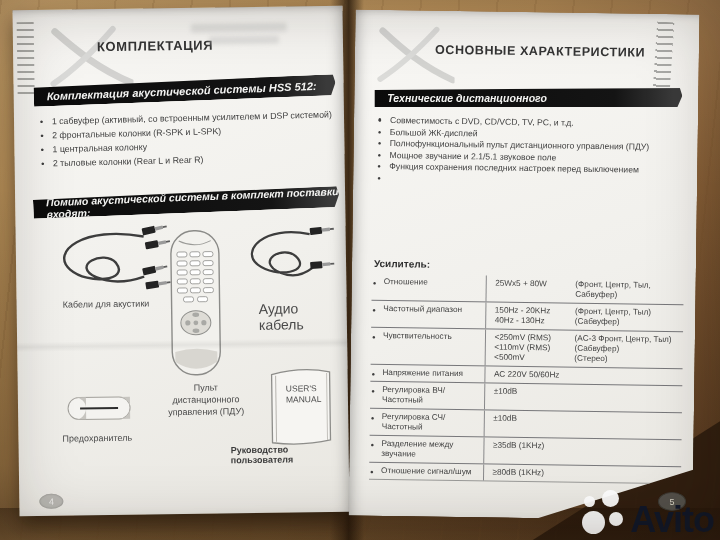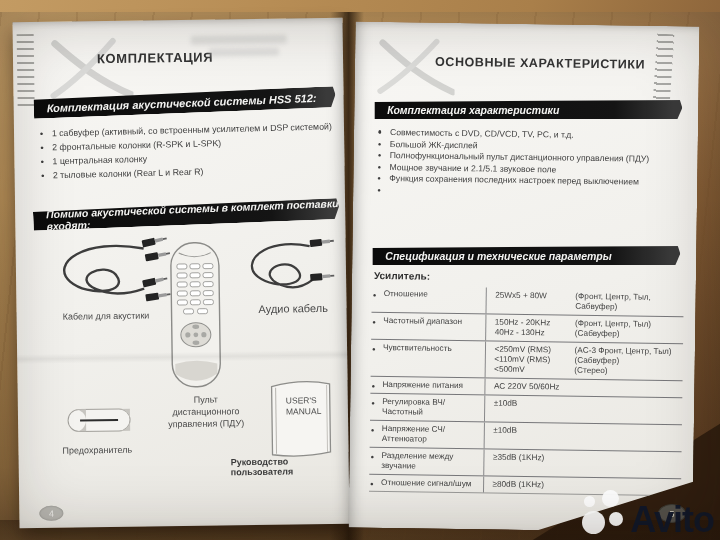--- a/index.html
+++ b/index.html
@@ -1,21 +1,21 @@
 <!DOCTYPE html>
 <html><head>
 <meta charset="utf-8">
 <style>
   html,body{margin:0;padding:0;}
   body{
     width:720px;height:540px;overflow:hidden;position:relative;
     font-family:"Liberation Sans", sans-serif;
     background:linear-gradient(115deg,#c39b63 0%,#b78d55 28%,#a97f4a 55%,#8a6239 78%,#5f3f24 100%);
   }
-  .photo{position:absolute;inset:0;margin-top:12px;}
+  .photo{position:absolute;inset:0;}
   .planks{position:absolute;inset:0;z-index:0;
     background:
       repeating-linear-gradient(96deg, rgba(110,75,38,.14) 0 2px, rgba(255,255,255,0) 2px 38px),
       linear-gradient(180deg, rgba(255,235,200,.10) 0%, rgba(0,0,0,0) 35%, rgba(40,22,8,.28) 86%, rgba(30,16,6,.45) 100%);
   }
   .gap-shadow{position:absolute;left:330px;top:0;width:34px;height:540px;z-index:1;
     background:linear-gradient(90deg, rgba(46,29,14,0) 0%, rgba(46,29,14,.55) 38%, rgba(36,22,10,.78) 55%, rgba(46,29,14,0) 100%);}
   .dark-corner{position:absolute;inset:0;z-index:1;background:rgba(40,25,12,.82);
     clip-path:polygon(100% 78%,100% 100%,74% 100%);}
   .bottom-shadow{position:absolute;left:0;top:508px;width:720px;height:32px;z-index:1;
@@ -167,21 +167,21 @@
           <rect width="12" height="7" fill="#232323" rx="1"></rect>
           <rect x="12" y="1.7" width="8" height="3.4" fill="#9a9a9a"></rect>
           <rect x="20" y="2.5" width="4" height="1.8" fill="#5c5c5c"></rect>
         </g>
       <g transform="translate(72,42) rotate(-4)">
           <rect width="12" height="7" fill="#232323" rx="1"></rect>
           <rect x="12" y="1.7" width="8" height="3.4" fill="#9a9a9a"></rect>
           <rect x="20" y="2.5" width="4" height="1.8" fill="#5c5c5c"></rect>
         </g>
     </svg>
-    <div class="small-label" style="left:242px;top:284px;font-size:11px;">Аудио кабель</div>
+    <div class="small-label" style="left:242px;top:294px;font-size:14px;">Аудио кабель</div>
 
     <div class="crease" style="top:332px;"></div>
 
     <svg style="position:absolute;left:48px;top:384px;" width="66" height="30" viewBox="0 0 66 30">
       <rect x="2" y="4" width="62" height="22" rx="11" fill="#f4f3f0" stroke="#a2a09b" stroke-width="1"></rect>
       <path d="M13 4 A 11 11 0 0 0 13 26 L 2 26 L 2 4 Z" fill="#c7c5c0" transform="translate(11,0) scale(-1,1) translate(-11,0)"></path>
       <path d="M53 4 A 11 11 0 0 1 53 26 L 64 26 L 64 4 Z" fill="#c7c5c0"></path>
       <line x1="14" y1="15" x2="52" y2="15" stroke="#2d2d2d" stroke-width="2"></line>
     </svg>
     <div class="small-label" style="left:44px;top:424px;font-size:9px;">Предохранитель</div>
@@ -202,34 +202,33 @@
 
   <div class="page page-right">
     <div class="hatch-v" style="left:300px;top:8px;height:72px;transform:rotate(3deg);"></div>
 
     <svg class="logo-x" style="left:20px;top:14px;" width="80" height="60" viewBox="0 0 86 62">
       <path d="M8 6 C 30 26, 52 44, 84 58" stroke="#cdcdcb" stroke-width="7" fill="none" stroke-linecap="round"></path>
       <path d="M66 4 C 48 24, 30 42, 6 58" stroke="#d6d6d4" stroke-width="6" fill="none" stroke-linecap="round"></path>
     </svg>
     <div class="page-title" style="left:80px;top:32px;font-size:12.5px;">ОСНОВНЫЕ ХАРАКТЕРИСТИКИ</div>
 
-    <div class="banner" style="left:20px;top:76px;width:308px;height:19px;font-size:10.5px;transform:rotate(-0.8deg);">Комплектация характеристики</div>
+    <div class="banner" style="left:20px;top:76px;width:308px;height:19px;font-size:10.5px;transform:rotate(-0.8deg);">Технические дистанционного</div>
 
     <ul class="bullets" style="left:24px;top:104px;width:302px;font-size:8.6px;line-height:10.6px;">
         <li style="margin-bottom: 1px;"><span class="dot">●</span></li>
         <li style="margin-bottom: 1px;"><span class="dot">●</span></li>
         <li style="margin-bottom: 1px;"><span class="dot">●</span><span>Совместимость с DVD, CD/VCD, TV, PC, и т.д.</span></li>
         <li style="margin-bottom: 1px;"><span class="dot">●</span><span>Большой ЖК-дисплей</span></li>
         <li style="margin-bottom: 1px;"><span class="dot">●</span><span>Полнофункциональный пульт дистанционного управления (ПДУ)</span></li>
         <li style="margin-bottom: 1px;"><span class="dot">●</span><span>Мощное звучание и 2.1/5.1 звуковое поле</span></li>
         <li style="margin-bottom: 1px;"><span class="dot">●</span><span>Функция сохранения последних настроек перед выключением</span></li>
         <li style="margin-bottom: 1px;"><span class="dot">●</span></li>
       </ul>
 
-    <div class="banner" style="left:20px;top:222px;width:308px;height:19px;font-size:10.5px;transform:rotate(-0.8deg);">Спецификация и технические параметры</div>
 
     <div class="spec-section" style="left:22px;top:248px;font-size:10px;">Усилитель:</div>
 
     <div class="spec-table" style="left:20px;top:264px;width:312px;font-size:8.2px;line-height:10px;">
         <div class="spec-row">
           <div class="cell c-label"><span class="dot">●</span><span>Отношение</span></div>
           <div class="cell c-val">
             <div>25Wx5 + 80W</div>
           </div>
           <div class="cell c-note">
@@ -272,21 +271,21 @@
         <div class="spec-row">
           <div class="cell c-label"><span class="dot">●</span><span>Регулировка ВЧ/Частотный</span></div>
           <div class="cell c-val">
             <div>±10dB</div>
           </div>
           <div class="cell c-note">
             <div>&nbsp;</div>
           </div>
         </div>
         <div class="spec-row">
-          <div class="cell c-label"><span class="dot">●</span><span>Напряжение СЧ/Аттенюатор</span></div>
+          <div class="cell c-label"><span class="dot">●</span><span>Регулировка СЧ/Частотный</span></div>
           <div class="cell c-val">
             <div>±10dB</div>
           </div>
           <div class="cell c-note">
             <div>&nbsp;</div>
           </div>
         </div>
         <div class="spec-row">
           <div class="cell c-label"><span class="dot">●</span><span>Разделение между звучание</span></div>
           <div class="cell c-val">

